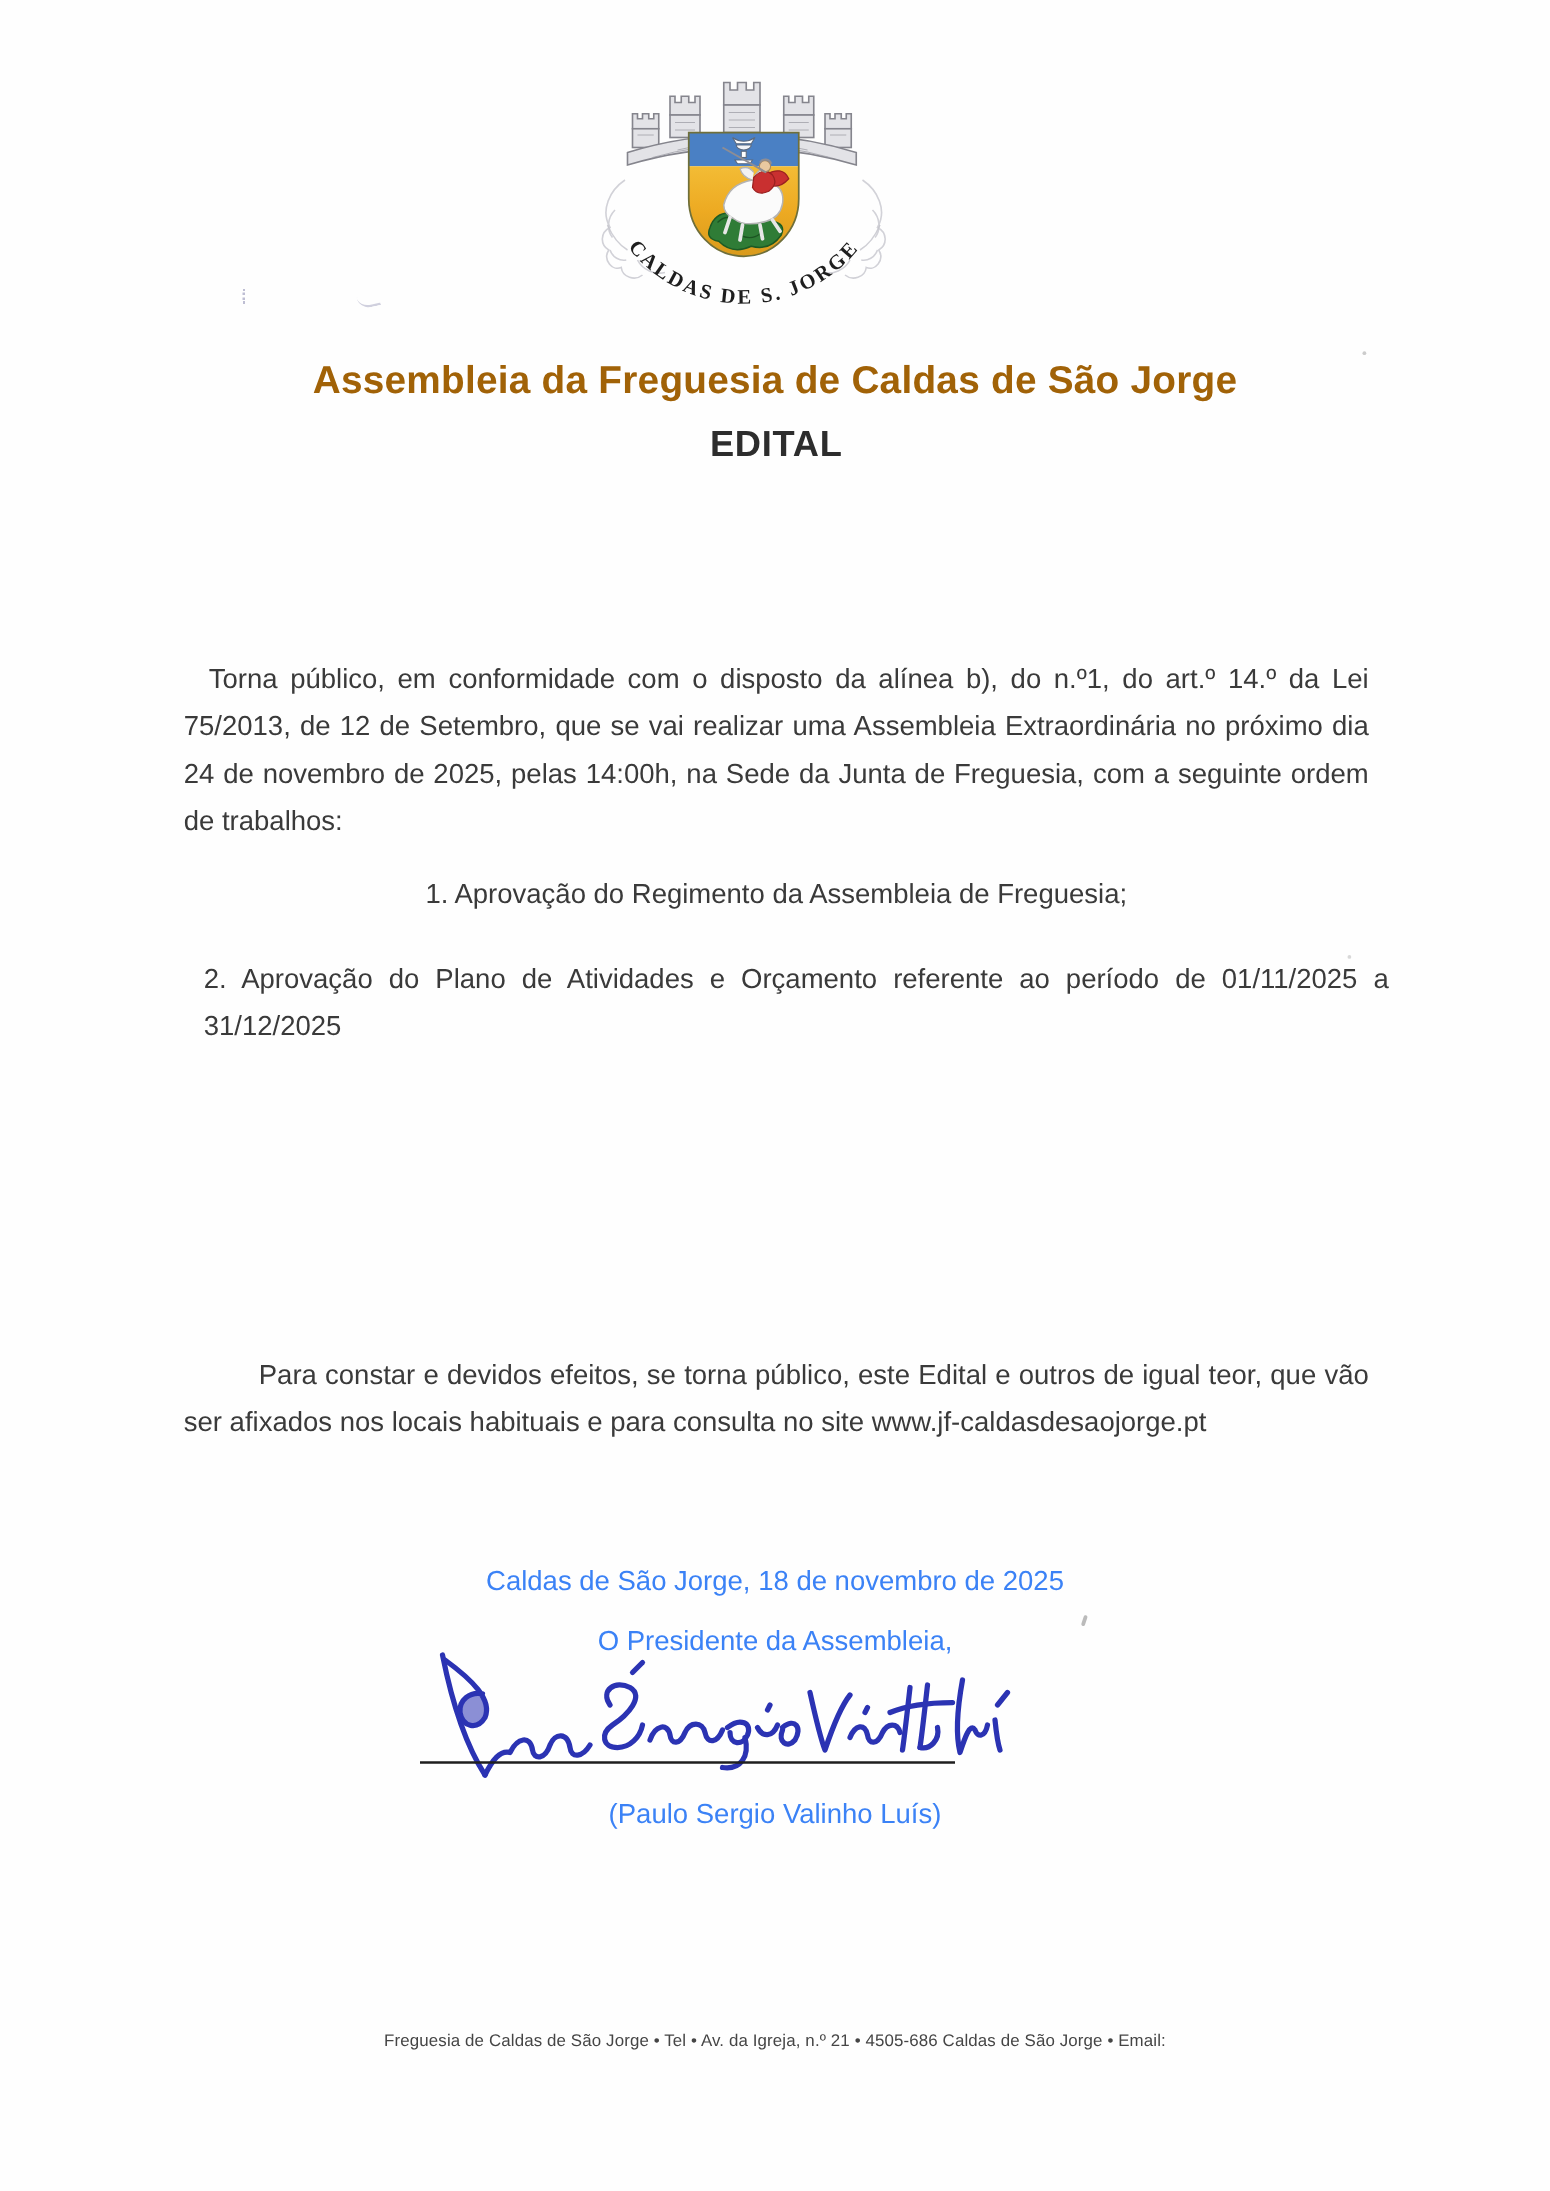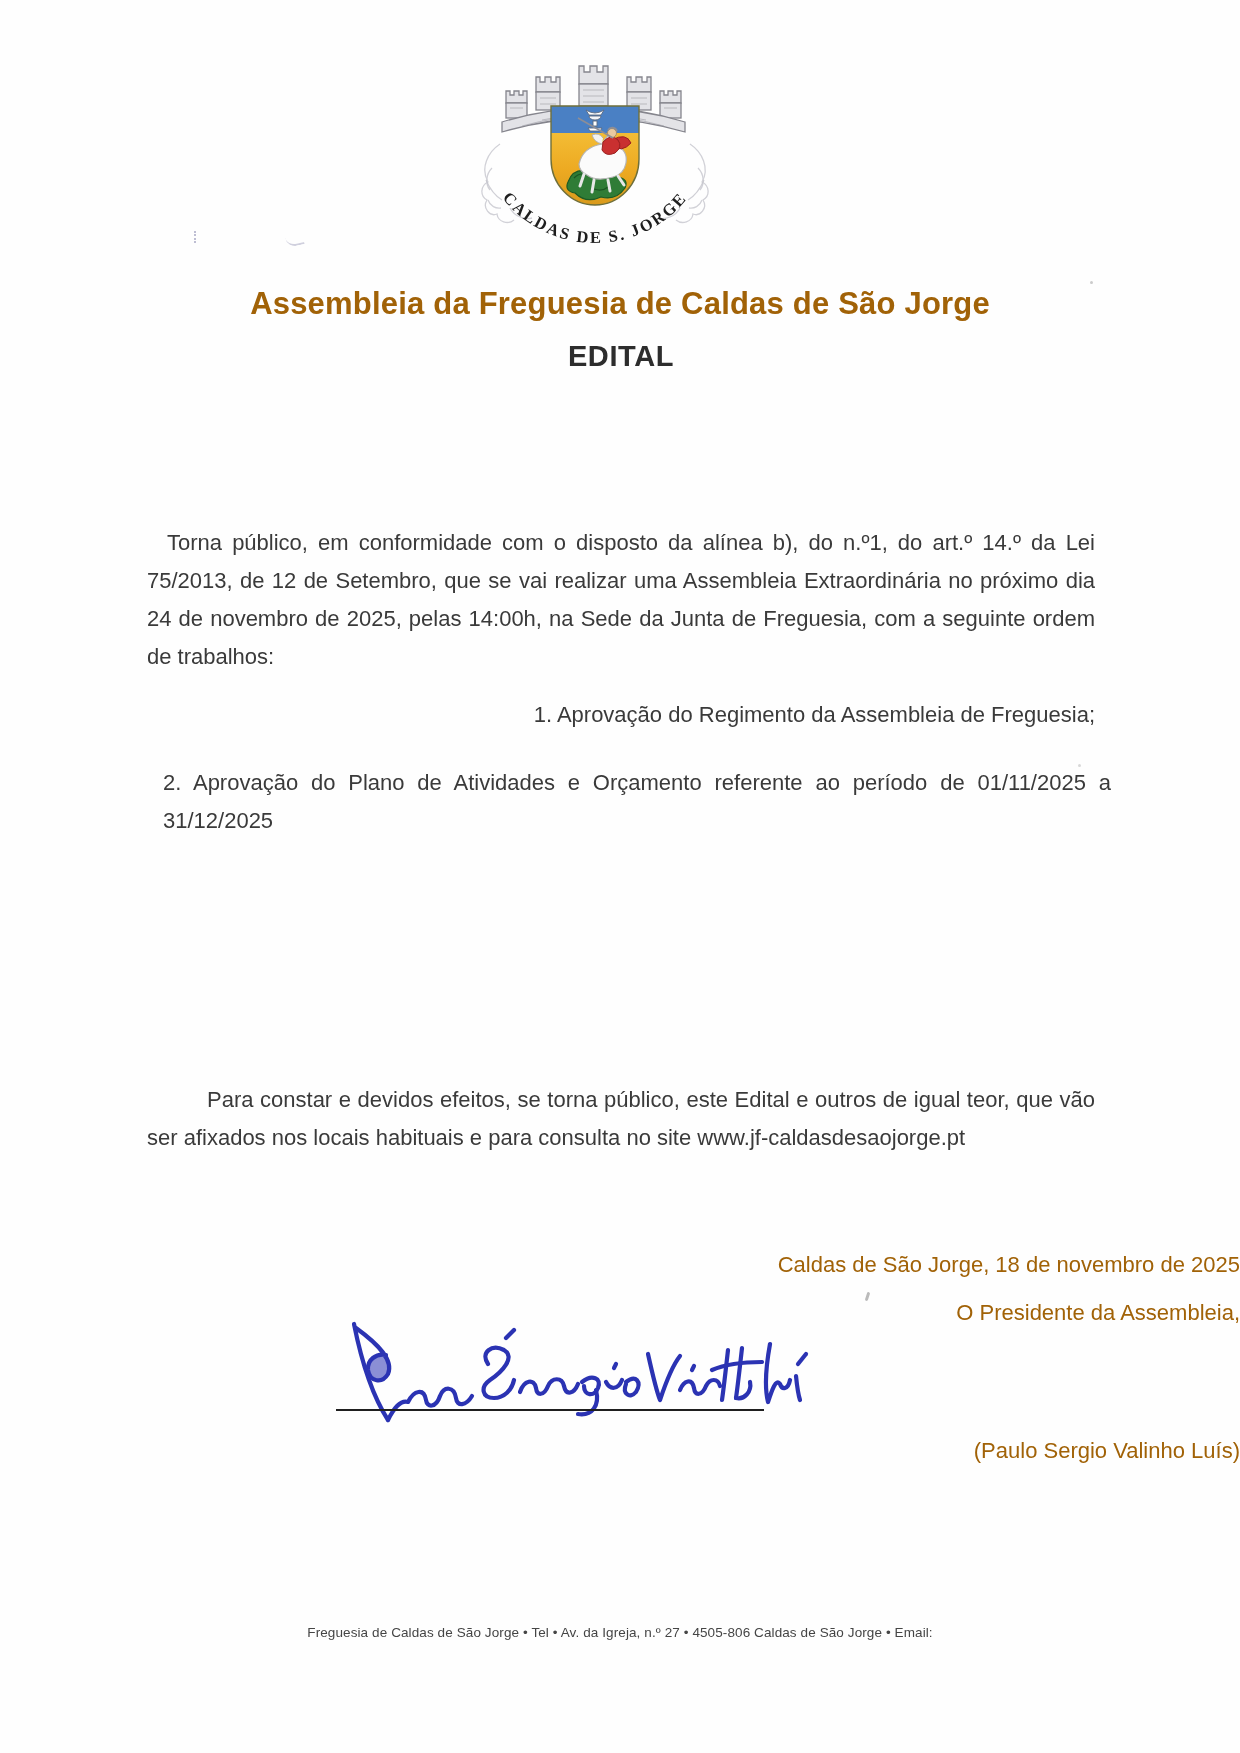--- a/index.html
+++ b/index.html
@@ -24,26 +24,26 @@
     text-align:center; font-size:29px; font-weight:bold; color:#2d2d2d;
     letter-spacing:0.6px;
   }
   .para {
     position:absolute; left:147px; width:948px;
     font-size:22px; line-height:38px; text-align:justify;
     color:#3a3a3a;
   }
   .para-1 { top:449px; text-indent:60px; }
   .para-2 { top:524px; text-indent:20px; }
-  .agenda-1 { top:696px; text-align:right; }
+  .agenda-1 { top:696px; text-align:center; }
   .agenda-2 { top:764px;margin-left:16px; }
   .para-3 { top:1081px; text-indent:60px; }
   .center-line {
-    position:absolute; left:0; width:100%; text-align:right;
-    font-size:22px; color:#a16207;
+    position:absolute; left:0; width:100%; text-align:center;
+    font-size:22px; color:#3b82f6;
   }
   .date-line { top:1252px; }
   .role-line { top:1300px; }
   .name-line { top:1438px; }
   .signature { position:absolute; left:330px; top:1320px; width:480px; height:115px; }
   .signature-line {
     position:absolute; left:336px; top:1409px; width:428px; height:2px;
     background:#1f1f1f;
   }
   .footer-line {
@@ -172,21 +172,21 @@
         <path d="M440,24 C436,46 434,66 438,82 C442,70 446,58 450,64 C452,70 458,70 460,60"></path>
         <path d="M466,56 C467,66 468,74 470,80"></path>
         <path d="M468,44 L476,34"></path>
       </g>
     </svg>
   </div>
   <div class="signature-line"></div>
 
   <p class="center-line name-line">(Paulo Sergio Valinho Luís)</p>
 
-  <p class="footer-line">Freguesia de Caldas de São Jorge • Tel • Av. da Igreja, n.º 27 • 4505-806 Caldas de São Jorge • Email:</p>
+  <p class="footer-line">Freguesia de Caldas de São Jorge • Tel • Av. da Igreja, n.º 21 • 4505-686 Caldas de São Jorge • Email:</p>
 
   <span class="speck speck-a"></span>
   <span class="speck speck-b"></span>
   <span class="speck speck-c"></span>
   <span class="speck speck-d"></span>
   <span class="speck speck-e"></span>
 
 </div>
 
 </body></html>

